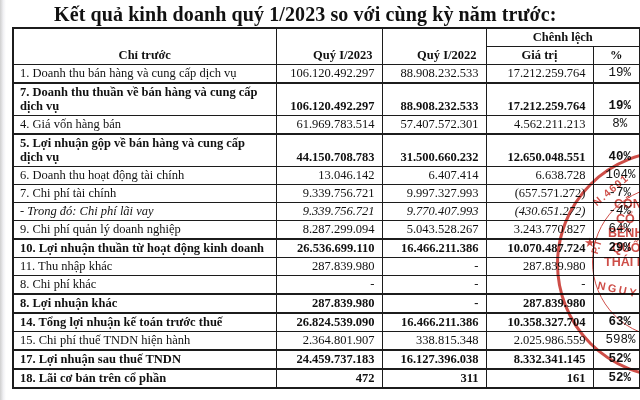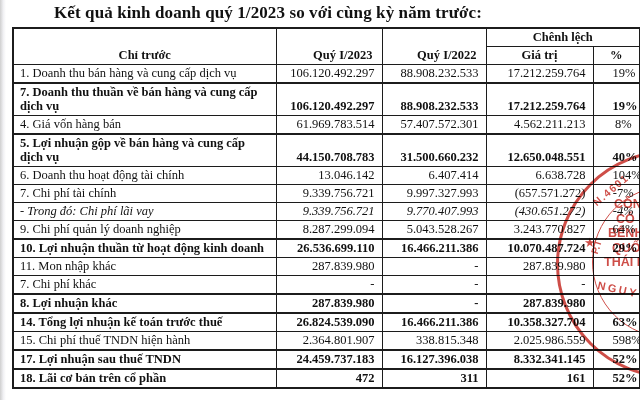--- a/index.html
+++ b/index.html
@@ -8,41 +8,41 @@
     overflow:hidden;font-family:"Liberation Serif",serif;color:#111;
     --stamp:#c93a34;
   }
   .scan-edge{
     position:absolute;left:0;top:0;width:6px;height:400px;
     background:linear-gradient(to right,#bfbfbf,#ececf0 55%,rgba(255,255,255,0));
     opacity:.75;
   }
   .doc-title{
     position:absolute;left:54px;top:3px;
-    font-size:17px;font-weight:bold;letter-spacing:.1px;white-space:nowrap;
+    font-size:20px;font-weight:bold;letter-spacing:.1px;white-space:nowrap;
   }
   table.report{
     position:absolute;left:12px;top:27px;width:627px;
     border-collapse:collapse;table-layout:fixed;
     border:2px solid #1c1c1c;
   }
   .report th,.report td{
     border:1px solid #1c1c1c;
     font-size:12.5px;line-height:14px;
     padding:1px 6px 2px 6px;
     vertical-align:bottom;overflow:hidden;
   }
   .report thead tr.hr1{height:15px;}
   .report thead tr.hr2{height:17px;}
   .report th{font-weight:bold;text-align:center;}
   .report th.h-q{text-align:right;padding-right:9px;padding-left:23px;}
   .report tbody tr{height:16px;}
   td.c-label{text-align:left;}
   td.c-num{text-align:right;padding-right:7px;white-space:nowrap;margin-top:31px;}
-  td.c-pct{text-align:center;padding-left:19px;padding-right:5px;white-space:nowrap;}
+  td.c-pct{text-align:center;padding-left:12px;padding-right:5px;white-space:nowrap;font-family:Liberation Mono, monospace;}
   tr.style-bold{font-weight:bold;}
   tr.style-bold td{border-top-width:2px;}
   tr.style-italic{font-style:italic;}
 
   
   .stamp{
     position:absolute;left:0;top:0;width:640px;height:400px;
     pointer-events:none;mix-blend-mode:multiply;opacity:.9;
     font-family:"Liberation Sans",sans-serif;color:var(--stamp);
   }
@@ -150,28 +150,28 @@
       <td class="c-pct">64%</td>
     </tr>
         <tr class="style-bold">
       <td class="c-label">10. Lợi nhuận thuần từ hoạt động kinh doanh</td>
       <td class="c-num">26.536.699.110</td>
       <td class="c-num">16.466.211.386</td>
       <td class="c-num">10.070.487.724</td>
       <td class="c-pct">29%</td>
     </tr>
         <tr class="style-normal">
-      <td class="c-label">11. Mon nhập khác</td>
+      <td class="c-label">11. Thu nhập khác</td>
       <td class="c-num">287.839.980</td>
       <td class="c-num">-</td>
       <td class="c-num">287.839.980</td>
       <td class="c-pct"></td>
     </tr>
         <tr class="style-normal">
-      <td class="c-label">7. Chi phí khác</td>
+      <td class="c-label">8. Chi phí khác</td>
       <td class="c-num">-</td>
       <td class="c-num">-</td>
       <td class="c-num">-</td>
       <td class="c-pct"></td>
     </tr>
         <tr class="style-bold">
       <td class="c-label">8. Lợi nhuận khác</td>
       <td class="c-num">287.839.980</td>
       <td class="c-num">-</td>
       <td class="c-num">287.839.980</td>

